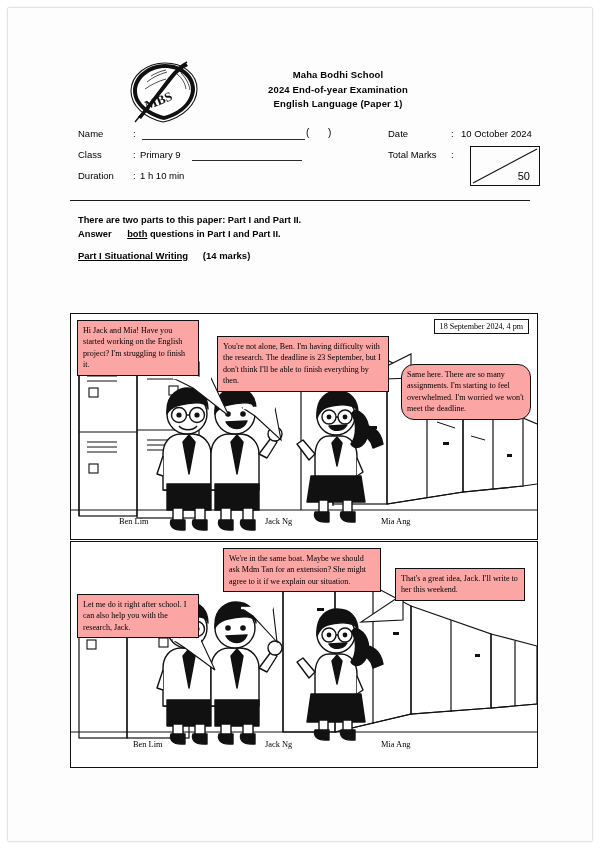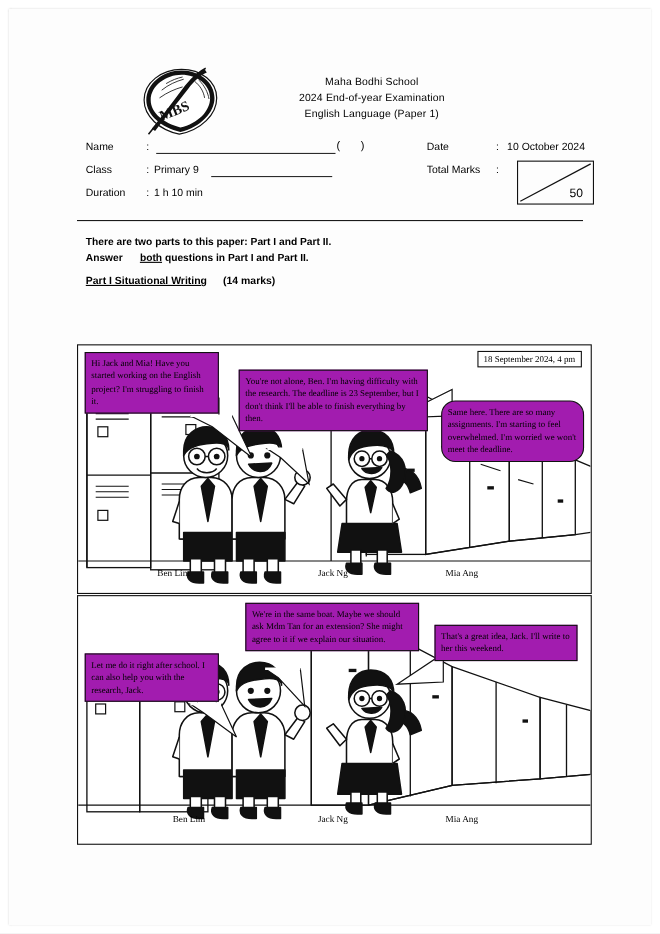--- a/index.html
+++ b/index.html
@@ -35,21 +35,21 @@
   .logo {
     position: absolute;
     left: 117px; top: 4px;
     width: 82px; height: 66px;
   }
   .header-titles {
     position: absolute;
     left: 200px; top: 12px;
     width: 260px;
     text-align: center;
-    font-weight: normal;
+    font-weight: bold;
     font-size: 9.5px;
     line-height: 14.5px;
     letter-spacing: 0.15px;
   }
 
   
   .particulars {
     position: absolute;
     left: 0; top: 118px;
     width: 584px; height: 72px;
@@ -127,21 +127,21 @@
     border: 1.4px solid #111;
     background: #fff;
     overflow: hidden;
   }
   #panel1 { top: 305px; height: 225px; }
   #panel2 { top: 533px; height: 225px; }
 
   .bubble {
     position: absolute;
     border: 1.1px solid #111;
-    background: #a21caf;
+    background: #fca5a5;
     font-family: "Liberation Serif", serif;
     font-size: 8.1px;
     line-height: 11.4px;
     padding: 4px 5px;
     z-index: 20;
     box-sizing: border-box;
   }
   .tail {
     position: absolute;
     z-index: 19;
@@ -155,21 +155,20 @@
     padding: 2px 5px;
     z-index: 25;
     white-space: nowrap;
   }
   .namelabel {
     position: absolute;
     font-family: "Liberation Serif", serif;
     font-size: 8.4px;
     z-index: 22;
     white-space: nowrap;
-    margin-left: 24px;
   }
   .scene { position: absolute; left: 0; top: 0; width: 100%; height: 100%; z-index: 5; }
 </style>
 </head>
 <body>
 
 <div class="page">
   <div class="sheet">
 
     <div class="header">

